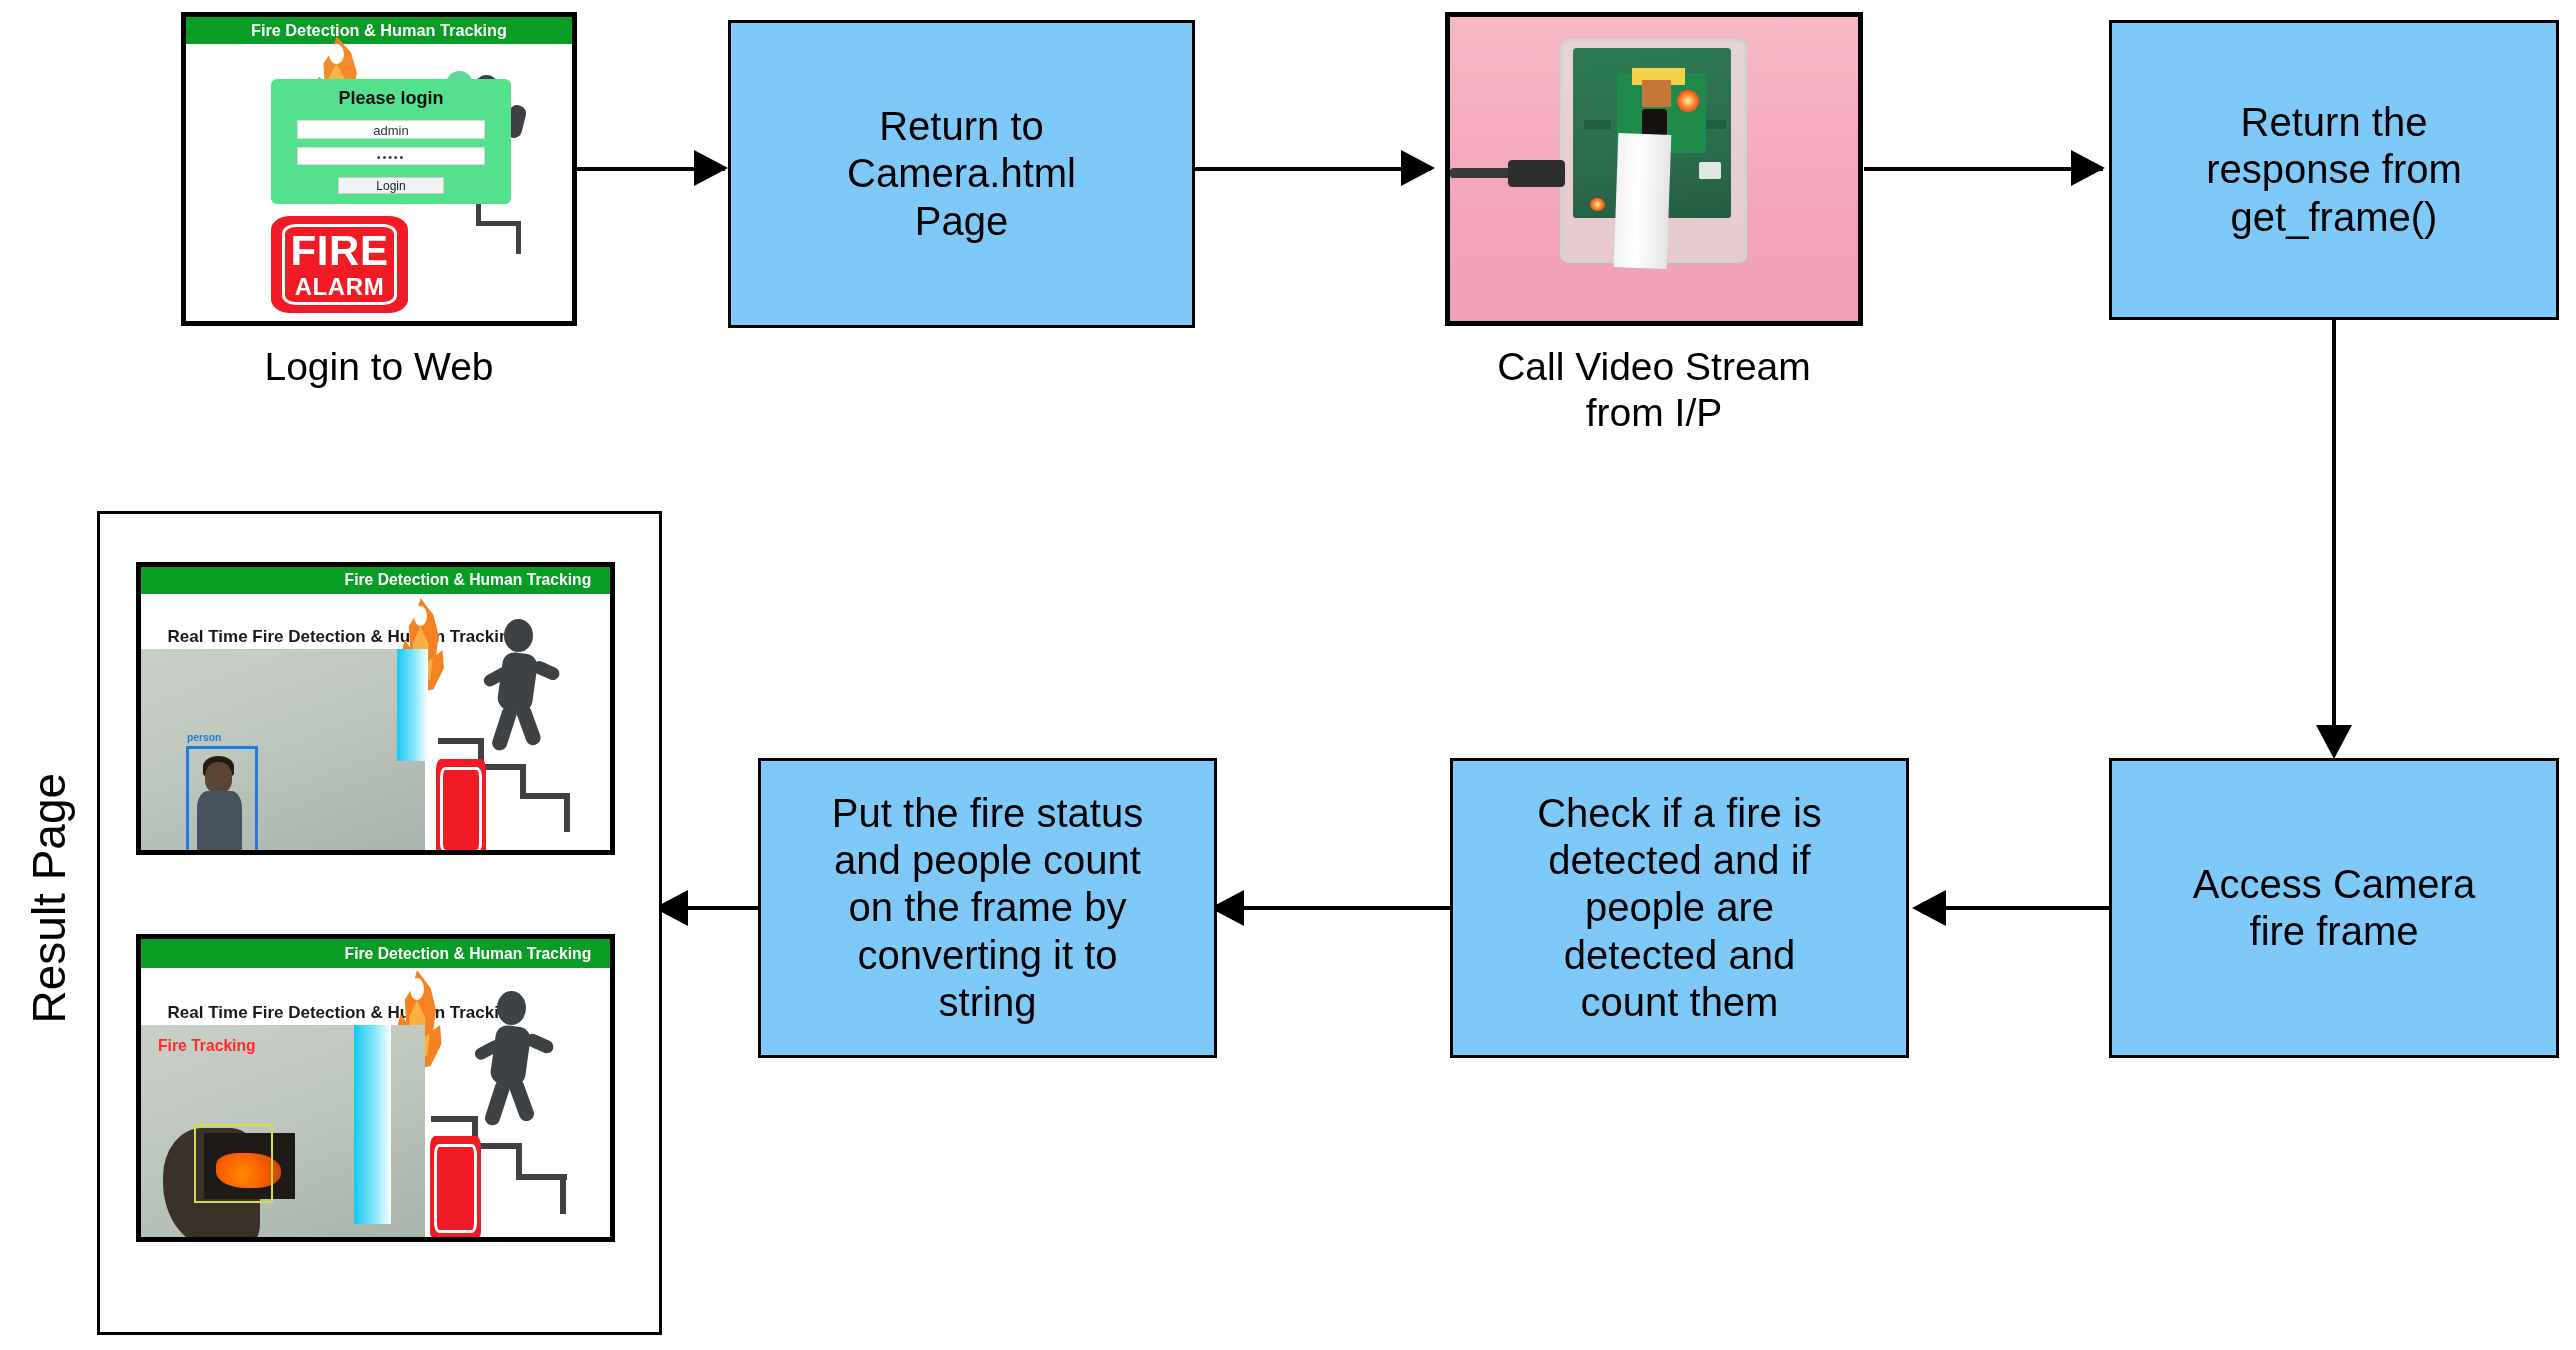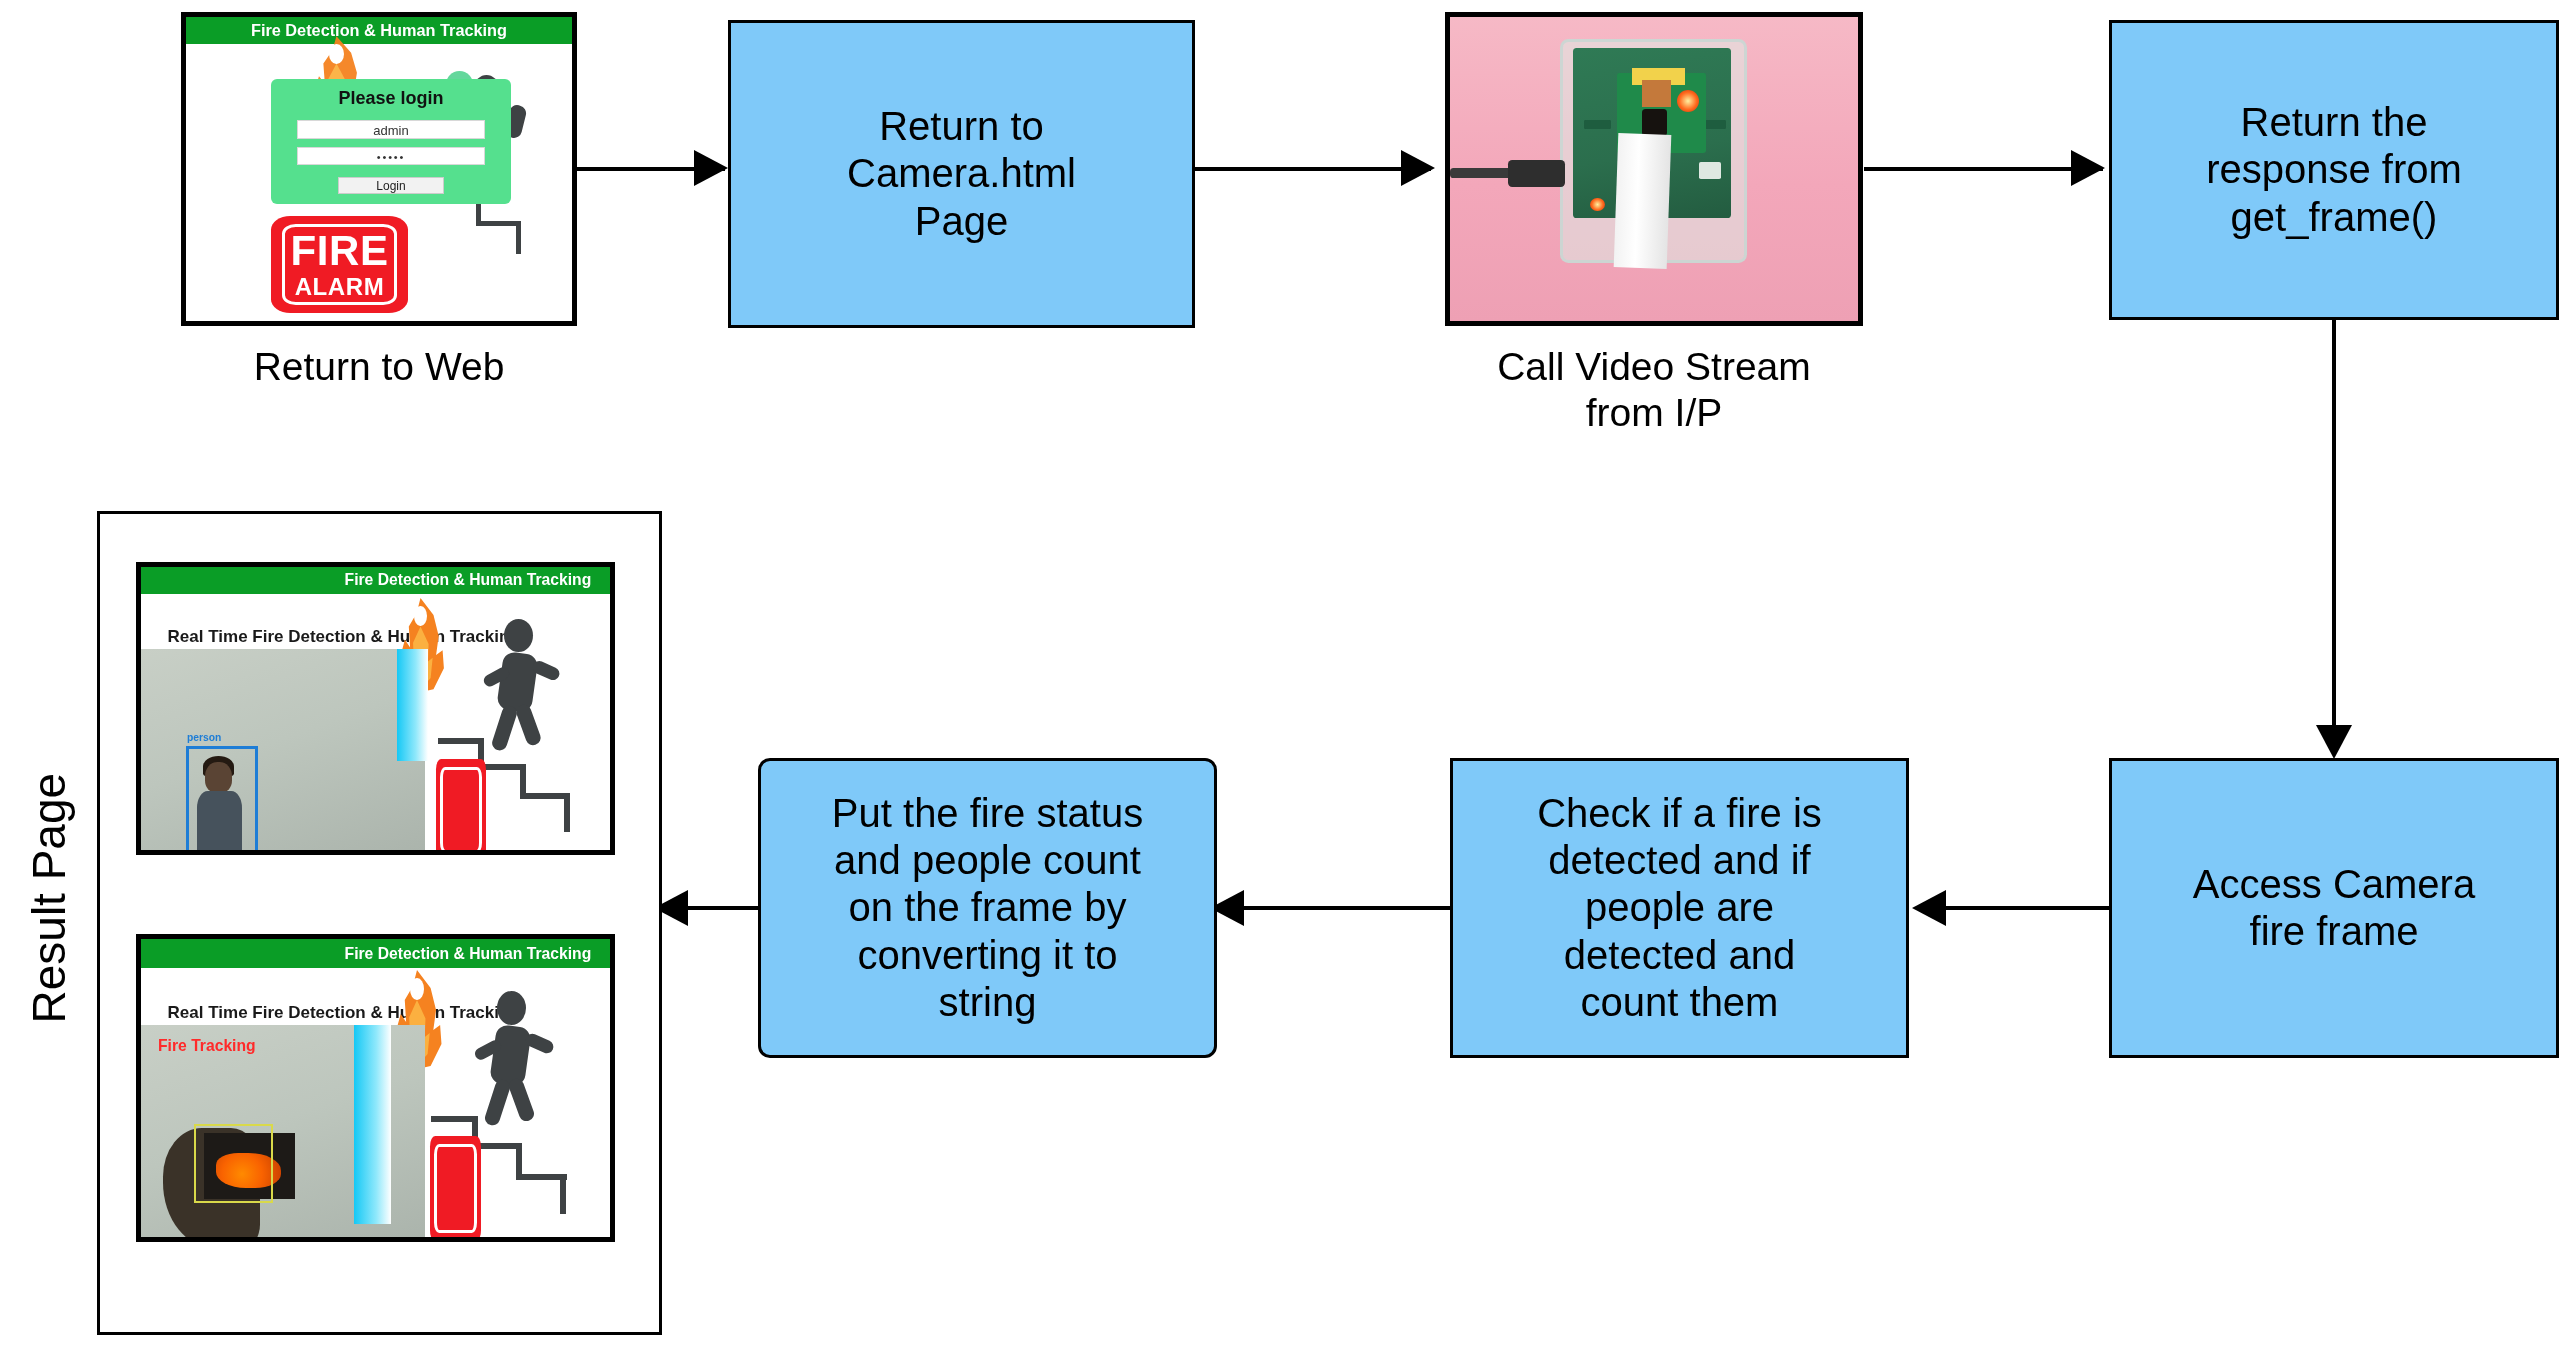--- a/index.html
+++ b/index.html
@@ -168,21 +168,21 @@
         <div class="login-btn" style="height:17px;line-height:17px;font-size:12px;margin-top:12px;">Login</div>
       </div>
 
       <div class="alarm" style="left:85px;top:199px;width:137px;height:97px;">
         <div class="inner"></div>
         <span style="font-size:42px;">FIRE</span>
         <span style="font-size:24px;margin-top:2.4px;">ALARM</span>
       </div>
     </div>
   </div>
-  <div class="caption" style="left:181px;top:344px;width:396px;">Return to Web</div>
+  <div class="caption" style="left:181px;top:344px;width:396px;">Login to Web</div>
 
   <div class="hline" style="left:577px;top:167px;width:148px;"></div>
   <div class="arrow-r" style="left:694px;top:150px;"></div>
 
   <div class="pbox" style="left:728px;top:20px;width:467px;height:308px;">
     <div class="ptext">Return to
 Camera.html
 Page</div>
   </div>
 
@@ -234,21 +234,21 @@
     <div class="ptext">Check if a fire is
 detected and if
 people are
 detected and
 count them</div>
   </div>
 
   <div class="hline" style="left:1244px;top:906px;width:208px;"></div>
   <div class="arrow-l" style="left:1210px;top:890px;"></div>
 
-  <div class="pbox" style="left:758px;top:758px;width:459px;height:300px;border-radius:12px;">
+  <div class="pbox" style="left:758px;top:758px;width:459px;height:300px;">
     <div class="ptext">Put the fire status
 and people count
 on the frame by
 converting it to
 string</div>
   </div>
 
   <div class="hline" style="left:662px;top:906px;width:98px;"></div>
   <div class="arrow-l" style="left:654px;top:890px;"></div>
 

